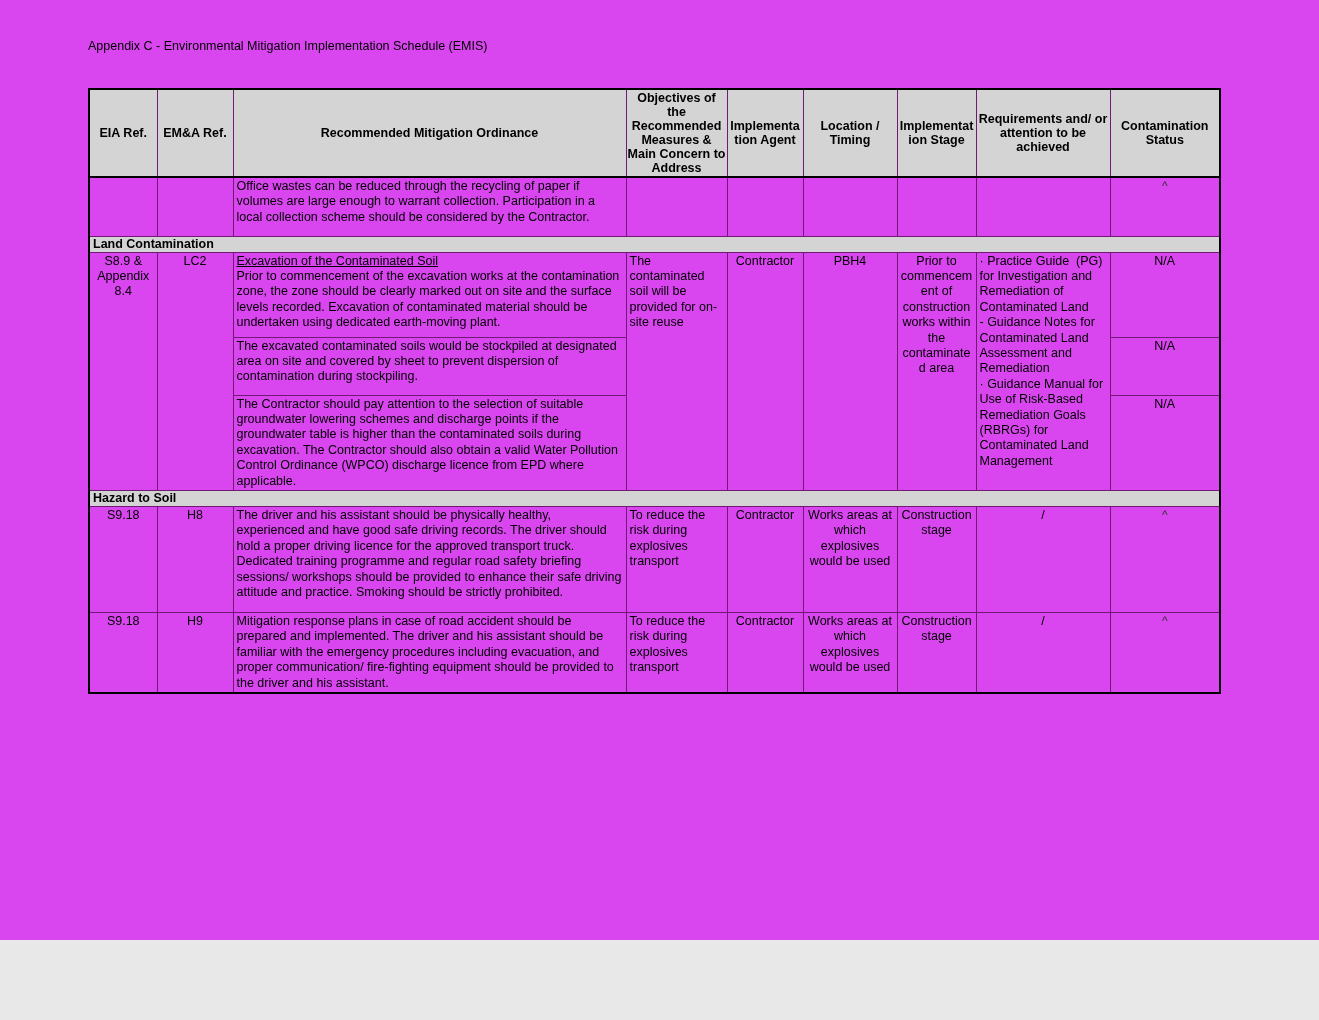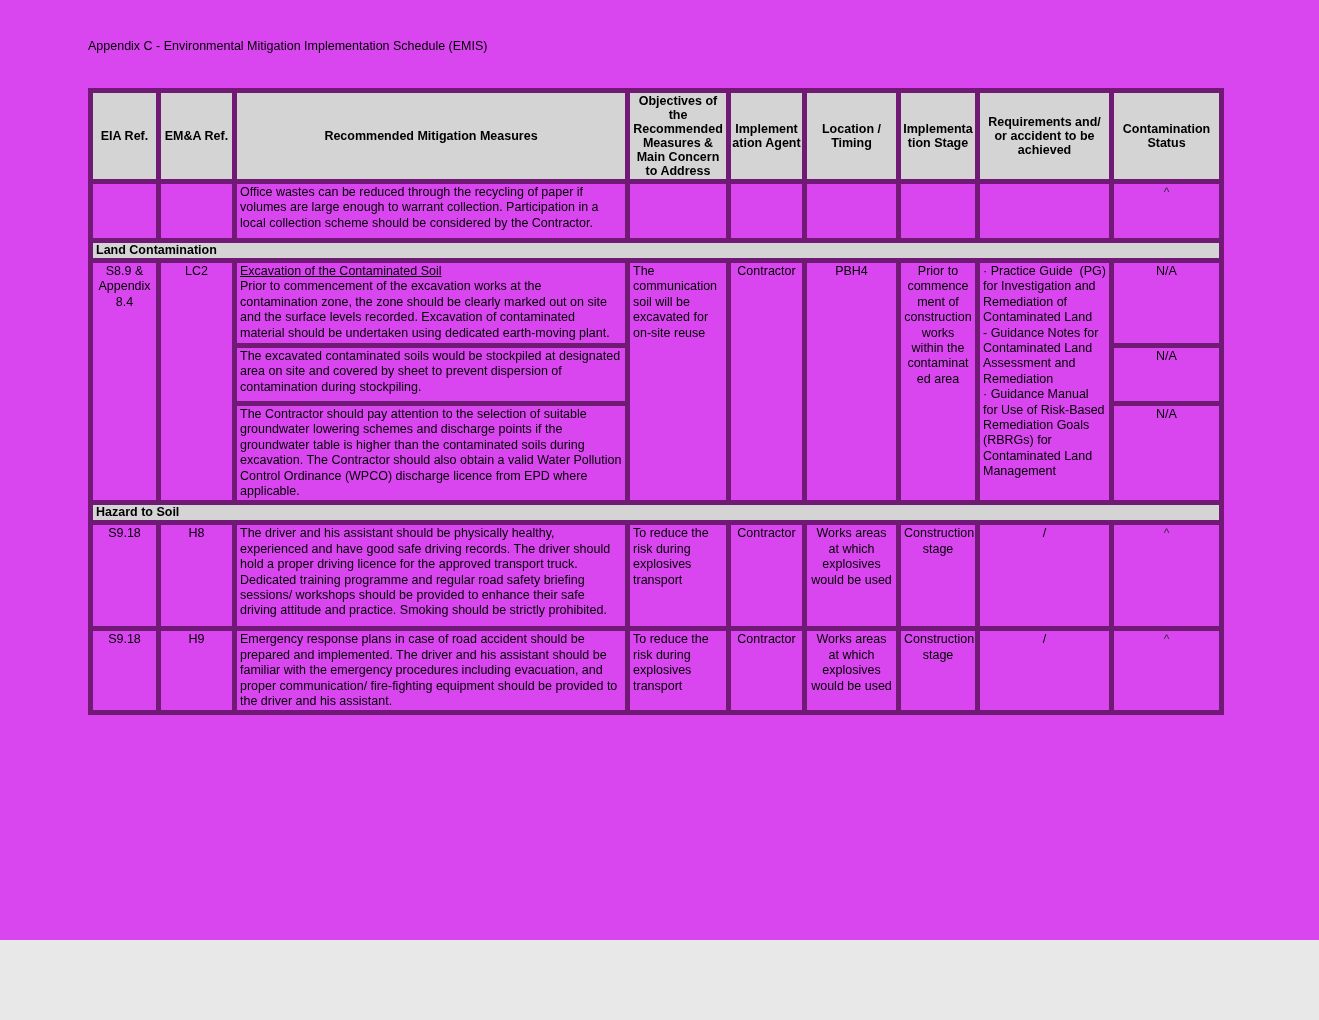--- a/index.html
+++ b/index.html
@@ -25,21 +25,21 @@
     left: 88px;
     top: 88px;
     width: 1131px;
     border-collapse: collapse;
     table-layout: fixed;
     border: 2px solid #000;
     font-size: 12.5px;
     line-height: 15.4px;
   }
   table.emis th, table.emis td {
-    border: 5px solid #701a75;
+    border: 1px solid #701a75;
     vertical-align: top;
     padding: 1px 3px;
     overflow: hidden;
   }
   table.emis th {
     background: #d4d4d4;
     font-weight: bold;
     vertical-align: middle;
     text-align: center;
     line-height: 14px;
@@ -99,26 +99,26 @@
       <col style="width:94px">
       <col style="width:79px">
       <col style="width:134px">
       <col style="width:110px">
     </colgroup>
 
     <tbody>
         <tr class="r-header">
       <th>EIA Ref.</th>
       <th>EM&amp;A Ref.</th>
-      <th>Recommended Mitigation Measures</th>
+      <th>Recommended Mitigation Ordinance</th>
       <th>Objectives of the Recommended Measures &amp; Main Concern to Address</th>
       <th class="brk">Implementation Agent</th>
       <th>Location / Timing</th>
       <th class="brk">Implementation Stage</th>
-      <th>Requirements and/ or accident to be achieved</th>
+      <th>Requirements and/ or attention to be achieved</th>
       <th>Contamination Status</th>
     </tr>
 
     <tr class="r-carry">
       <td></td>
       <td></td>
       <td>Office wastes can be reduced through the recycling of paper if volumes are large enough to warrant collection.  Participation in a local collection scheme should be considered by the Contractor.</td>
       <td></td>
       <td></td>
       <td></td>
@@ -131,21 +131,21 @@
       <td class="band" colspan="9">Land Contamination</td>
     </tr>
 
     <tr class="r-lc1">
       <td class="center" rowspan="3">S8.9 &amp; Appendix 8.4</td>
       <td class="center" rowspan="3">LC2</td>
       <td>
         <span class="underline">Excavation of the Contaminated Soil</span><br>
         <span>Prior to commencement of the excavation works at the contamination zone, the zone should be clearly marked out on site and the surface levels recorded. Excavation of contaminated material should be undertaken using dedicated earth-moving plant.</span>
       </td>
-      <td rowspan="3">The communication soil will be excavated for on-site reuse</td>
+      <td rowspan="3">The contaminated soil will be provided for on-site reuse</td>
       <td class="center" rowspan="3">Contractor</td>
       <td class="center" rowspan="3">PBH4</td>
       <td class="center brk" rowspan="3">Prior to commencement of construction works within the contaminated area</td>
       <td class="prewrap" rowspan="3">· Practice Guide  (PG) for Investigation and Remediation of Contaminated Land
 - Guidance Notes for Contaminated Land Assessment and Remediation
 · Guidance Manual for Use of Risk-Based Remediation Goals (RBRGs) for Contaminated Land Management</td>
       <td class="center">N/A</td>
     </tr>
 
     <tr class="r-lc2">
@@ -170,21 +170,21 @@
       <td class="center">Contractor</td>
       <td class="center">Works areas at which explosives would be used</td>
       <td class="center">Construction stage</td>
       <td class="center">/</td>
       <td class="center caret">^</td>
     </tr>
 
     <tr class="r-h9">
       <td class="center">S9.18</td>
       <td class="center">H9</td>
-      <td>Emergency response plans in case of road accident should be prepared and implemented.  The driver and his assistant should be familiar with the emergency procedures including evacuation, and proper communication/ fire-fighting equipment should be provided to the driver and his assistant.</td>
+      <td>Mitigation response plans in case of road accident should be prepared and implemented.  The driver and his assistant should be familiar with the emergency procedures including evacuation, and proper communication/ fire-fighting equipment should be provided to the driver and his assistant.</td>
       <td>To reduce the risk during explosives transport</td>
       <td class="center">Contractor</td>
       <td class="center">Works areas at which explosives would be used</td>
       <td class="center">Construction stage</td>
       <td class="center">/</td>
       <td class="center caret">^</td>
     </tr>
   </tbody>
     </table>
 

